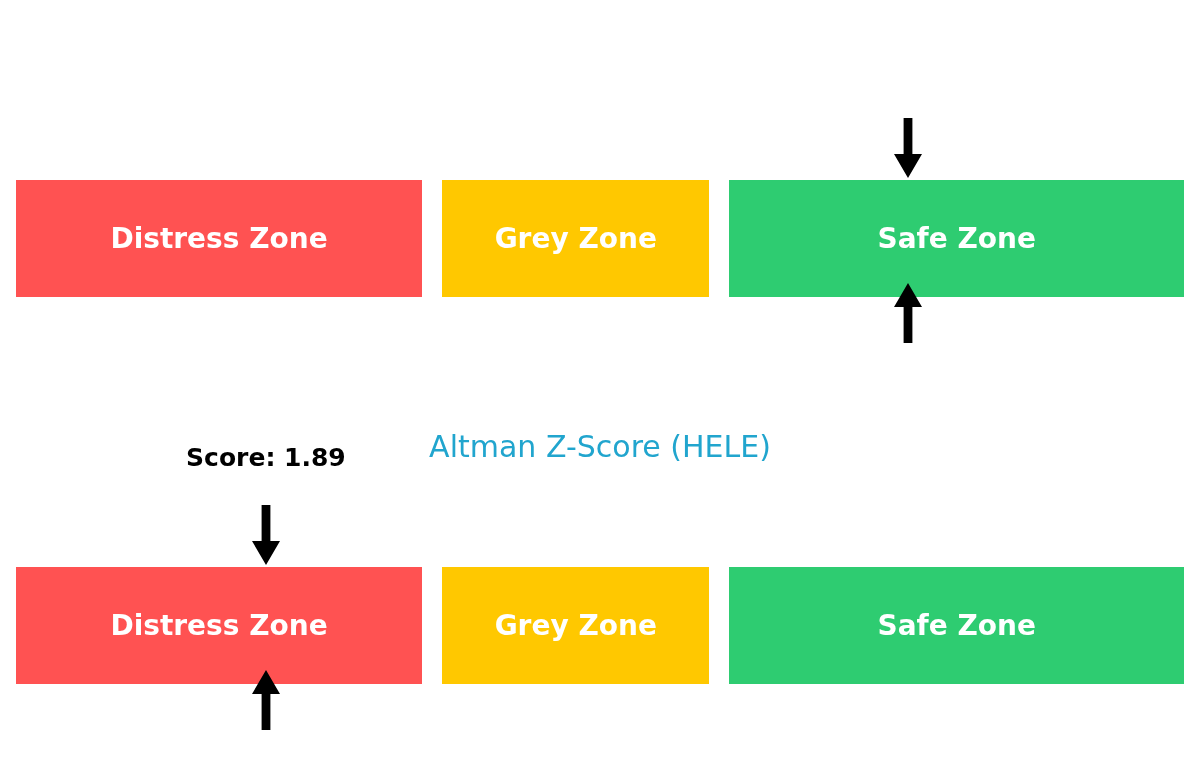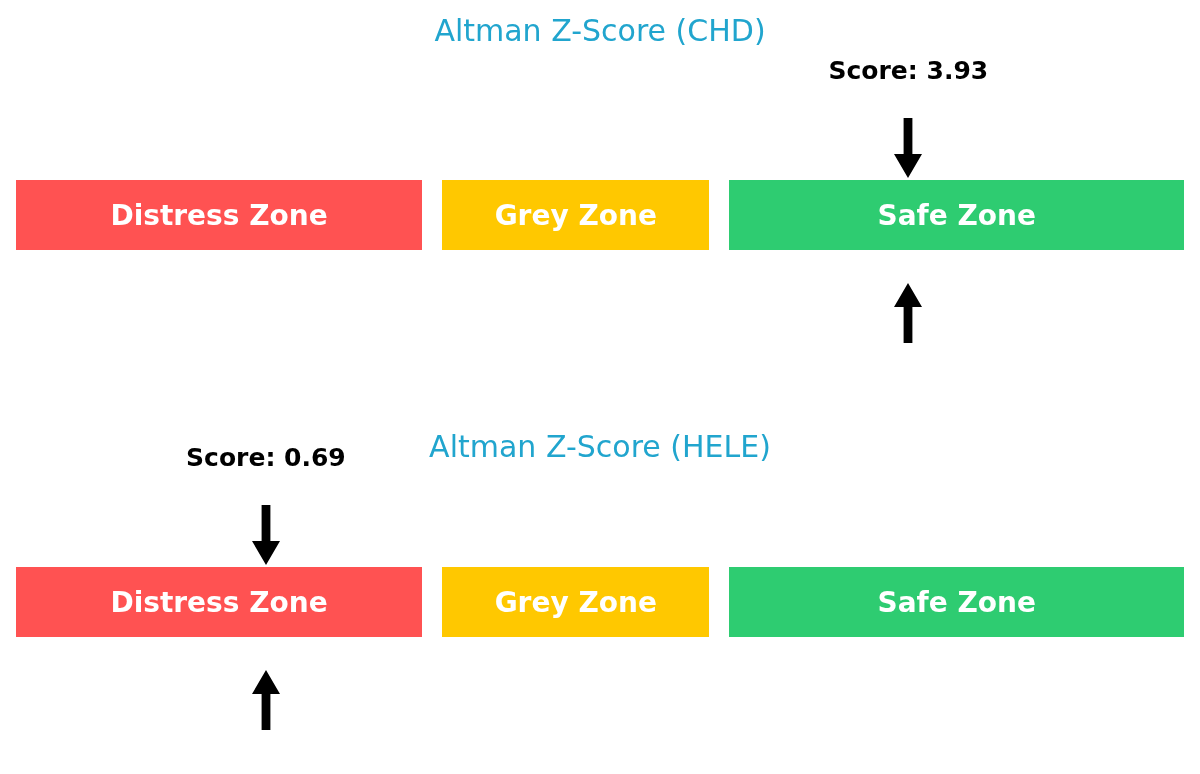--- a/index.html
+++ b/index.html
@@ -60,21 +60,21 @@
     position: absolute;
     transform: translateX(-50%);
     display: block;
   }
   .arrow svg { display: block; }
 
   .zone-bar {
     position: absolute;
     left: 16px;
     width: 1168px;
-    height: 70px;
+    height: 117px;
     display: flex;
     flex-direction: row;
     align-items: stretch;
   }
   #panel-0 .zone-bar { top: 180px; }
   #panel-1 .zone-bar { top: 180px; }
 
   .zone-seg {
     height: 100%;
     display: flex;
@@ -92,23 +92,21 @@
     letter-spacing: 0px;
   }
 </style>
 </head>
 <body>
 
 <div class="canvas">
 
   <div class="panel" id="panel-0">
 
-    <div class="panel-title">Altman Z-Score (CHD)</div>
 
-    <div class="score-label" id="score-label-0" style="left: 908.352px;">Score: 3.93</div>
 
     <div class="arrow" id="arrow-down-0" style="left: 908.352px; top: 118px;">
       <svg width="40" height="62" viewBox="0 0 40 62">
         <path d="M15.6 0 L24.4 0 L24.4 36 L34 36 L20 60 L6 36 L15.6 36 Z" fill="#000000"></path>
       </svg>
     </div>
 
     <div class="zone-bar">
       <div class="zone-seg" style="background: rgb(255, 82, 82); width: 36%;">
         <span class="zone-label">Distress Zone</span>
@@ -126,21 +124,21 @@
         <path d="M20 0 L34 24 L24.4 24 L24.4 60 L15.6 60 L15.6 24 L6 24 Z" fill="#000000"></path>
       </svg>
     </div>
 
   </div>
 
   <div class="panel" id="panel-1">
 
     <div class="panel-title">Altman Z-Score (HELE)</div>
 
-    <div class="score-label" id="score-label-1" style="left: 265.952px;">Score: 0.69</div>
+    <div class="score-label" id="score-label-1" style="left: 265.952px;">Score: 1.89</div>
 
     <div class="arrow" id="arrow-down-1" style="left: 265.952px; top: 118px;">
       <svg width="40" height="62" viewBox="0 0 40 62">
         <path d="M15.6 0 L24.4 0 L24.4 36 L34 36 L20 60 L6 36 L15.6 36 Z" fill="#000000"></path>
       </svg>
     </div>
 
     <div class="zone-bar">
       <div class="zone-seg" style="background: rgb(255, 82, 82); width: 36%;">
         <span class="zone-label">Distress Zone</span>

